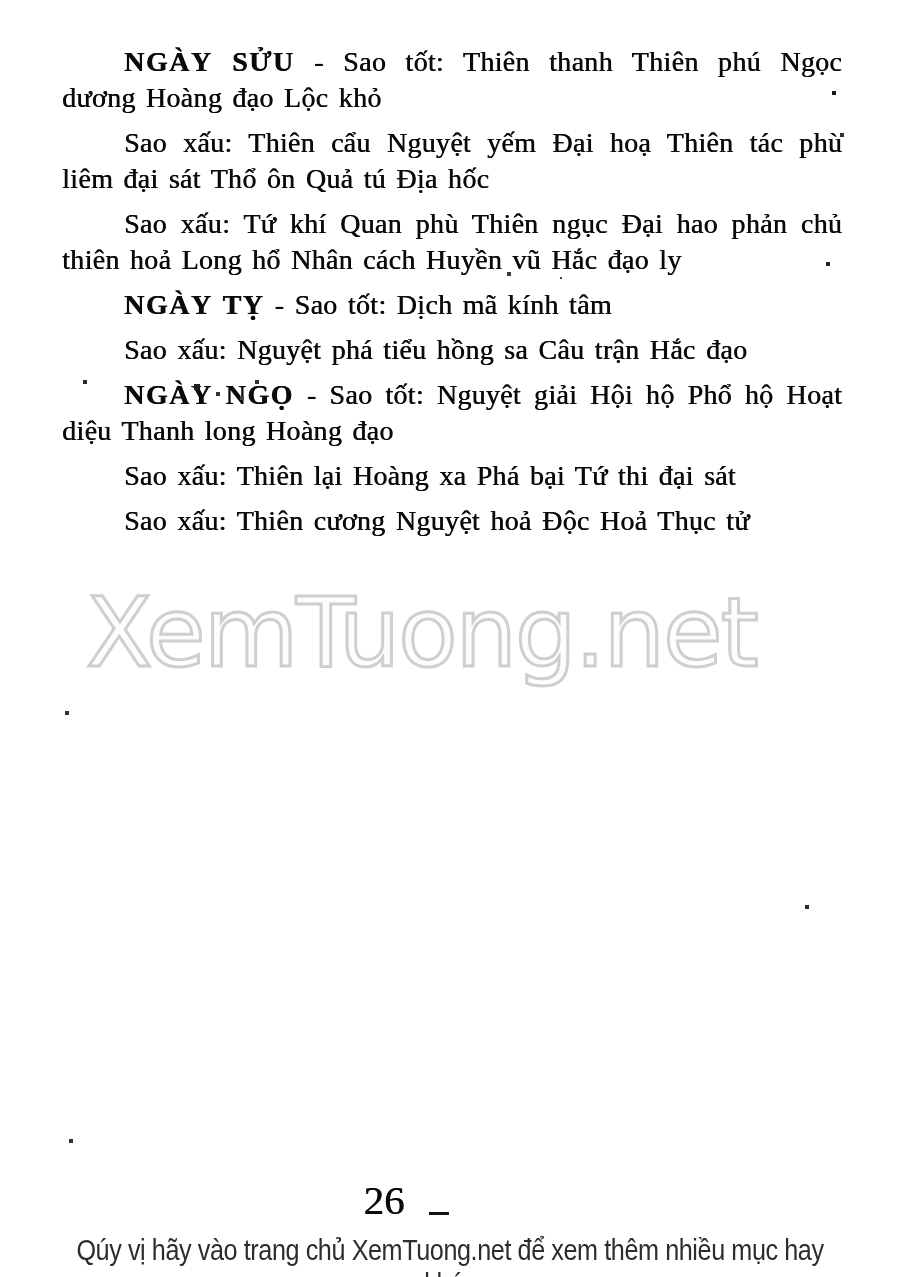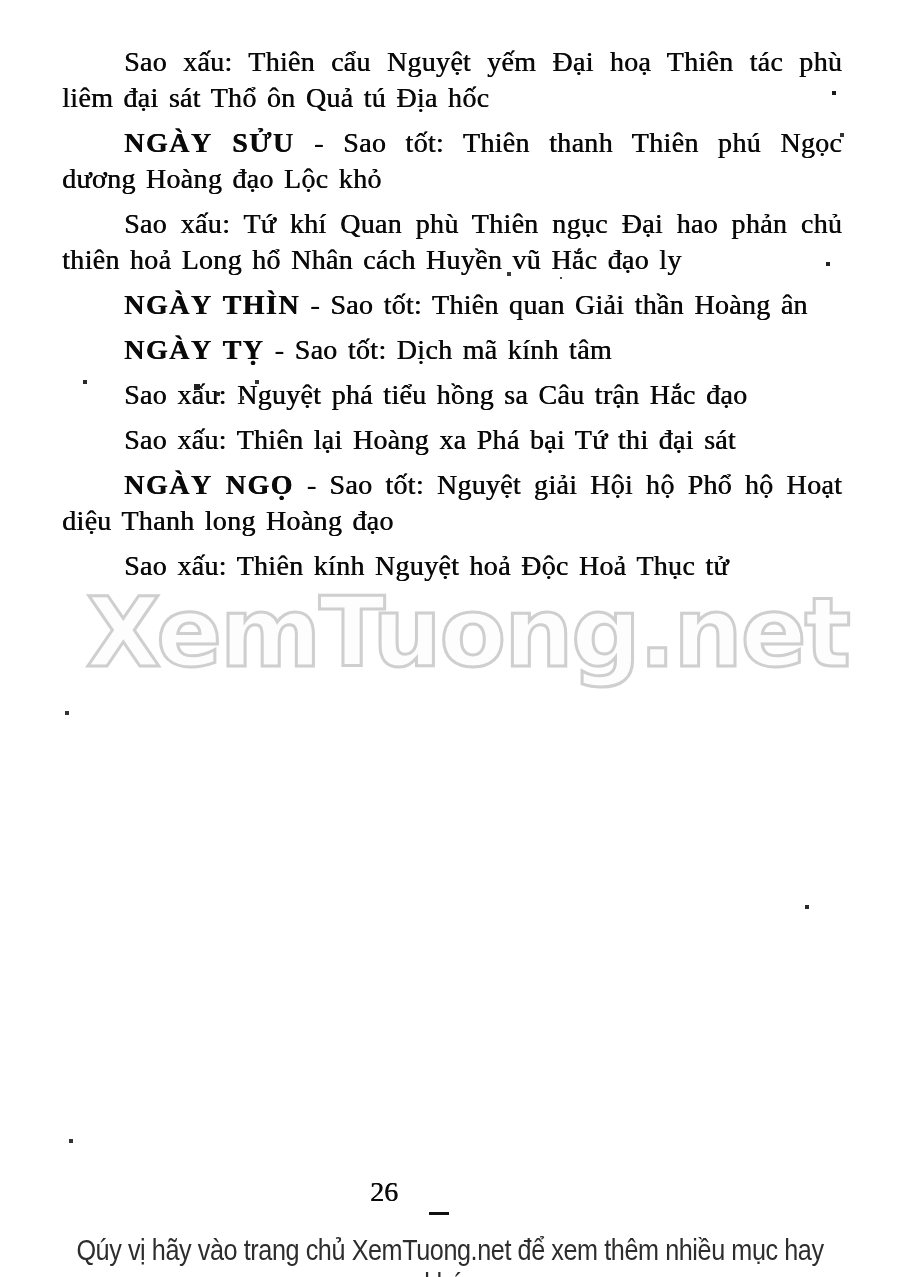--- a/index.html
+++ b/index.html
@@ -3,36 +3,36 @@
 <meta charset="utf-8">
 <style>
   html,body { margin:0; padding:0; background:#888; }
   .page {
     position:relative; width:900px; height:1277px; margin:0 auto;
     background:#ffffff; overflow:hidden;
     font-family:"Liberation Serif", serif; color:#0a0a0a;
   }
   .watermark {
     position:absolute; top:576px; left:86px; z-index:1;
-    font-family:"DejaVu Sans", sans-serif; font-weight:bold;
+    font-family:"DejaVu Sans", sans-serif; font-weight:normal;
     font-size:97px; letter-spacing:-2px; white-space:nowrap;
     color:#fdfdfd; -webkit-text-stroke:3px #cfcfcf;
     pointer-events:none;
   }
   .content { position:absolute; left:62px; top:44px; width:780px; z-index:2; }
   .para {
     margin:0 0 9px 0; font-size:28px; line-height:36px;
     text-align:justify; text-indent:62px;
     word-spacing:3px; letter-spacing:0.3px;
     text-shadow:0.5px 0 currentColor;
   }
   .day { font-weight:bold; letter-spacing:1.5px; }
   .page-number {
     position:absolute; left:0; top:1176px; width:768px; z-index:2;
-    text-align:center; font-size:28px; text-shadow:0.5px 0 currentColor;
+    text-align:center; font-size:41px; text-shadow:0.5px 0 currentColor;
   }
   .page-number-underline {
     position:absolute; left:429px; top:1212px; width:20px; height:3px;
     background:#111; z-index:2;
   }
   .footer {
     position:absolute; left:0; top:1233px; width:900px; z-index:2;
     text-align:center; font-family:"Liberation Sans", sans-serif;
     font-size:30px; color:#2d2d2d; letter-spacing:-0.5px;
     transform:scaleX(0.84); transform-origin:450px 0;
@@ -57,29 +57,28 @@
   }
 </style>
 </head>
 <body>
 
 <div class="page">
 
   <div class="watermark">XemTuong.net</div>
 
   <div class="content">
+    <p class="para"><span class="day">NGÀY SỬU</span><span> - Sao tốt: Thiên thanh Thiên phú Ngọc dương Hoàng đạo Lộc khỏ</span></p>
     <p class="para">Sao xấu: Thiên cẩu Nguyệt yếm Đại hoạ Thiên tác phù liêm đại sát Thổ ôn Quả tú Địa hốc</p>
-    <p class="para"><span class="day">NGÀY SỬU</span><span> - Sao tốt: Thiên thanh Thiên phú Ngọc dương Hoàng đạo Lộc khỏ</span></p>
     <p class="para">Sao xấu: Tứ khí Quan phù Thiên ngục Đại hao phản chủ thiên hoả Long hổ Nhân cách Huyền vũ Hắc đạo ly</p>
-    <p class="para"><span class="day">NGÀY THÌN</span><span> - Sao tốt: Thiên quan Giải thần Hoàng ân</span></p>
     <p class="para"><span class="day">NGÀY TỴ</span><span> - Sao tốt: Dịch mã kính tâm</span></p>
     <p class="para">Sao xấu: Nguyệt phá tiểu hồng sa Câu trận Hắc đạo</p>
+    <p class="para"><span class="day">NGÀY NGỌ</span><span> - Sao tốt: Nguyệt giải Hội hộ Phổ hộ Hoạt diệu Thanh long Hoàng đạo</span></p>
     <p class="para">Sao xấu: Thiên lại Hoàng xa Phá bại Tứ thi đại sát</p>
-    <p class="para"><span class="day">NGÀY NGỌ</span><span> - Sao tốt: Nguyệt giải Hội hộ Phổ hộ Hoạt diệu Thanh long Hoàng đạo</span></p>
-    <p class="para">Sao xấu: Thiên kính Nguyệt hoả Độc Hoả Thục tử</p>
+    <p class="para">Sao xấu: Thiên cương Nguyệt hoả Độc Hoả Thục tử</p>
   </div>
 
   <div class="page-number">26</div>
   <div class="page-number-underline"></div>
 
   <div class="footer">Qúy vị hãy vào trang chủ XemTuong.net để xem thêm nhiều mục hay khác</div>
 
   <div class="noise"></div>
 </div>
 

